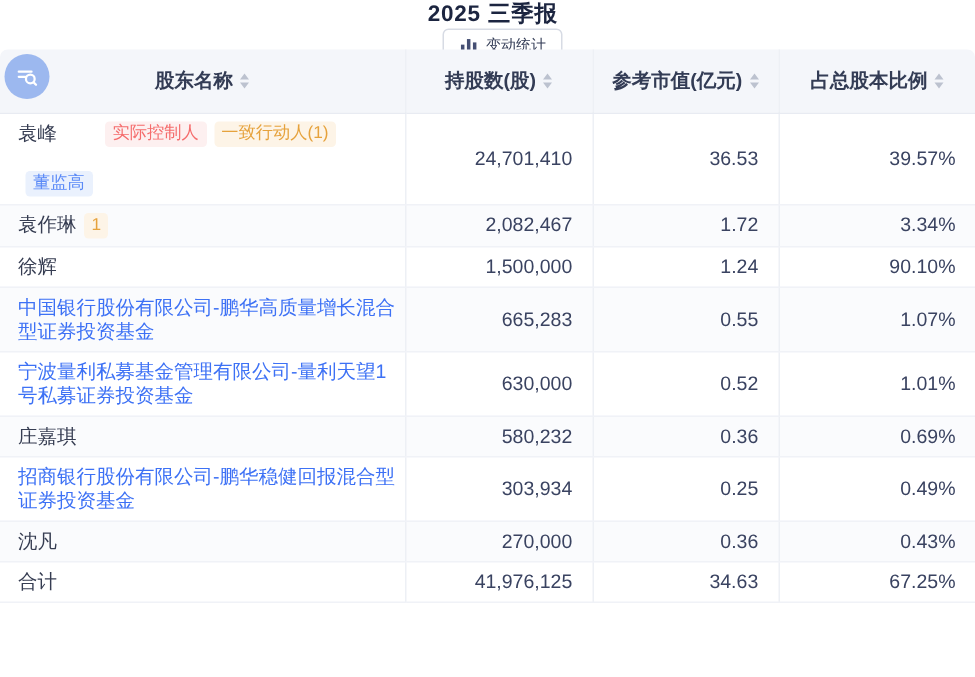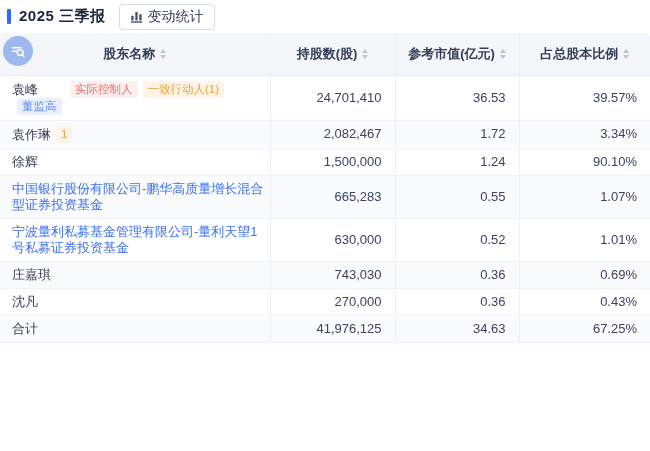--- a/index.html
+++ b/index.html
@@ -16,27 +16,27 @@
     --circle-bg:#9cb8ef;
   }
   *{box-sizing:border-box;margin:0;padding:0;}
   body{
     font-family:"Liberation Sans","DejaVu Sans",sans-serif;
     background:#fff;
   }
   .page{width:650px;height:451px;overflow:hidden;background:#fff;}
 
   
-  .topbar{height:33px;display:flex;align-items:center;padding-left:7px;}
+  .topbar{height:33px;display:flex;align-items:center;padding-left:7px;flex-direction:column;}
   .accent-bar{width:4px;height:15px;background:var(--accent);border-radius:1px;margin-right:8px;}
   .page-title{font-size:15px;font-weight:bold;color:#1c2540;letter-spacing:.5px;}
   .stats-btn{
     display:inline-flex;align-items:center;gap:5px;margin-left:13px;
     padding:3px 10px;border:1px solid #d7dbe4;border-radius:4px;background:#fff;
-    font-size:14px;color:#323b55;cursor:pointer;font-family:inherit;
+    font-size:10px;color:#323b55;cursor:pointer;font-family:inherit;
   }
   .stats-btn svg{display:block;color:#454f73;}
 
   
   .table-wrap{position:relative;width:650px;}
   .filter-circle{
     position:absolute;left:3px;top:3px;width:30px;height:30px;border-radius:50%;
     background:var(--circle-bg);display:flex;align-items:center;justify-content:center;cursor:pointer;
   }
   table{width:650px;border-collapse:collapse;table-layout:fixed;}
@@ -61,21 +61,21 @@
   .name-cell{padding:5px 4px 5px 12px;text-align:left;word-break:break-all;}
   .num-cell{padding:5px 13px 5px 4px;text-align:right;margin-top:40px;}
   .name{color:#363d52;}
   .name.link{color:var(--link);cursor:pointer;}
   .tag{
     display:inline-block;font-size:11.5px;line-height:15px;padding:1px 5px;
     border-radius:3px;margin-left:5px;vertical-align:1px;white-space:nowrap;
   }
   .tag-red{color:var(--tag-red);background:var(--tag-red-bg);margin-left:32px;}
   .tag-orange{color:var(--tag-orange);background:var(--tag-orange-bg);}
-  .tag-blue{color:var(--tag-blue);background:var(--tag-blue-bg);}
+  .tag-blue{color:var(--tag-blue);background:var(--tag-blue-bg);margin-top:16px;}
 </style>
 </head>
 <body>
 
 <div class="page">
 
   <div class="topbar">
     <span class="accent-bar"></span>
     <span class="page-title">2025 三季报</span>
     <button class="stats-btn">
@@ -173,23 +173,29 @@
             <td class="num-cell">1.07%</td>
           </tr>
           <tr>
             <td class="name-cell"><span class="name link">宁波量利私募基金管理有限公司-量利天望1号私募证券投资基金</span></td>
             <td class="num-cell">630,000</td>
             <td class="num-cell">0.52</td>
             <td class="num-cell">1.01%</td>
           </tr>
           <tr>
             <td class="name-cell"><span class="name">庄嘉琪</span></td>
-            <td class="num-cell">743,030</td>
+            <td class="num-cell">580,232</td>
             <td class="num-cell">0.36</td>
             <td class="num-cell">0.69%</td>
+          </tr>
+          <tr>
+            <td class="name-cell"><span class="name link">招商银行股份有限公司-鹏华稳健回报混合型证券投资基金</span></td>
+            <td class="num-cell">303,934</td>
+            <td class="num-cell">0.25</td>
+            <td class="num-cell">0.49%</td>
           </tr>
           <tr>
             <td class="name-cell"><span class="name">沈凡</span></td>
             <td class="num-cell">270,000</td>
             <td class="num-cell">0.36</td>
             <td class="num-cell">0.43%</td>
           </tr>
           <tr>
             <td class="name-cell"><span class="name">合计</span></td>
             <td class="num-cell">41,976,125</td>

